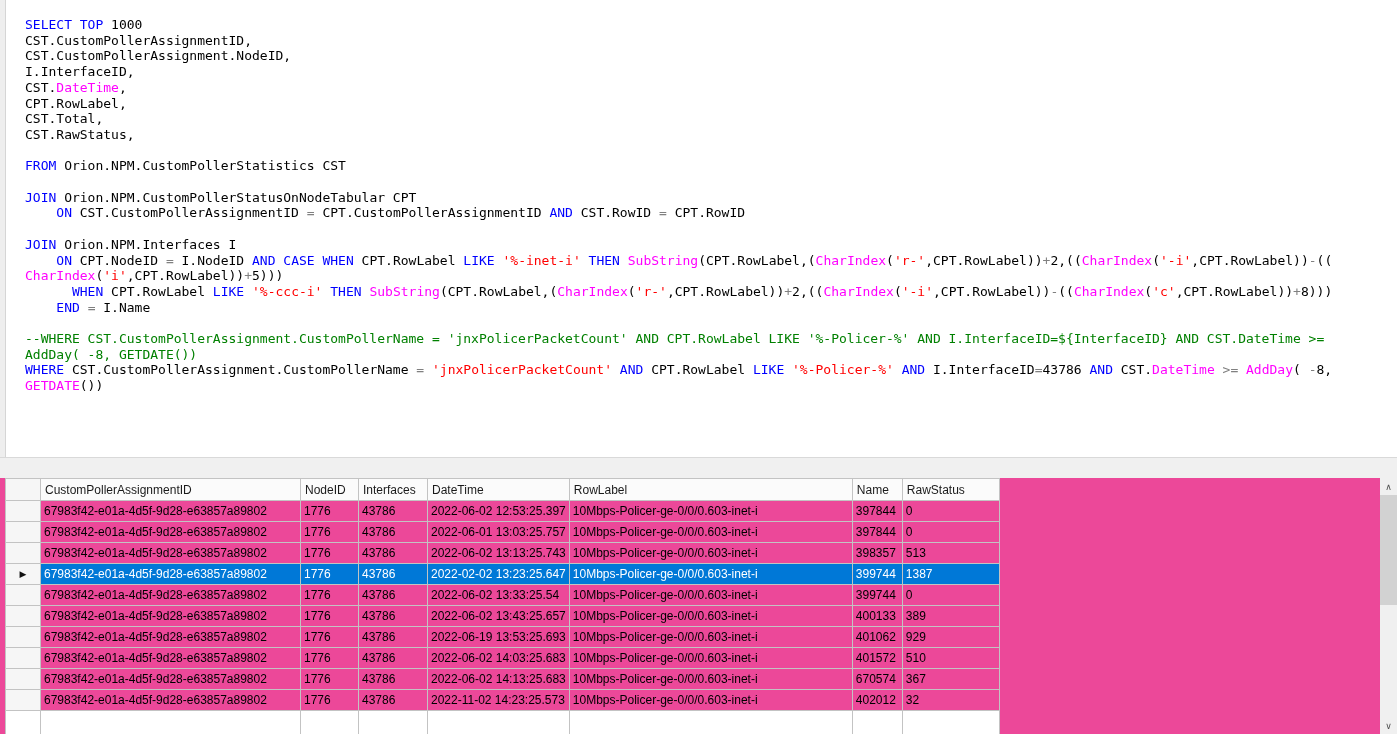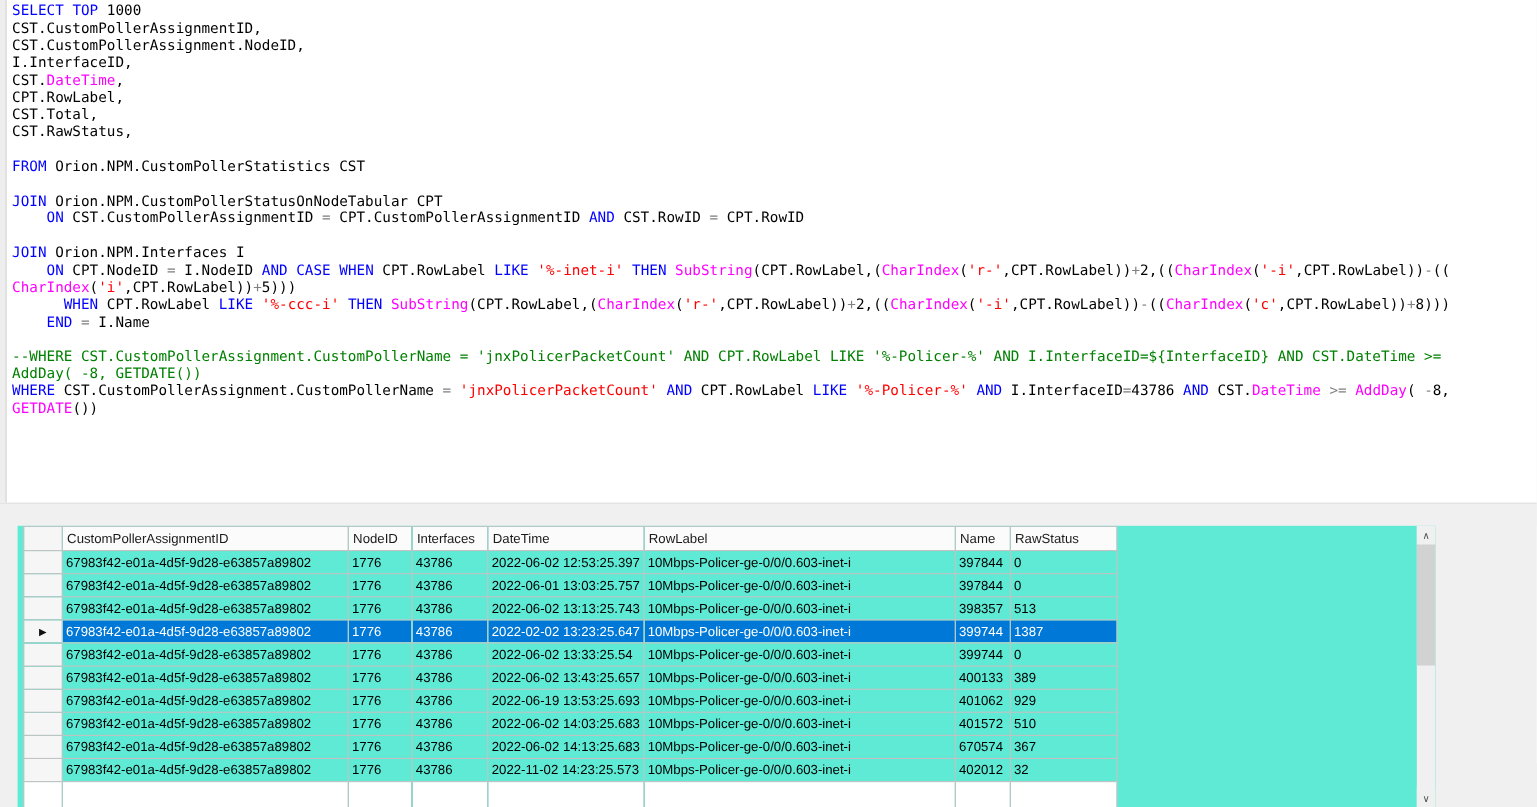--- a/index.html
+++ b/index.html
@@ -19,21 +19,21 @@
     background: #ffffff;
     border-bottom: 1px solid #d9d9d9;
   }
   .editor-gutter {
     position: absolute; left: 0; top: 0;
     width: 6px; height: 100%;
     background: #eeeeee;
     border-right: 1px solid #d5d5d5;
   }
   .code {
-    position: absolute; left: 11px; top: 3px; margin: 0;
+    position: absolute; left: 11px; top: 3px; margin: 14px;
     font-family: "DejaVu Sans Mono", "Liberation Mono", monospace;
     font-size: 13px; line-height: 15.7px;
     white-space: pre;
     color: #000;
   }
   .tk-k { color: #0000ff; }
   .tk-f { color: #ff00ff; }
   .tk-s { color: #ff0000; }
   .tk-c { color: #008000; }
   .tk-o { color: #808080; }
@@ -42,24 +42,23 @@
   
   .splitter {
     position: absolute; left: 0; top: 458px;
     width: 1397px; height: 20px;
     background: #f0f0f0;
   }
 
   
   .results-pane {
     position: absolute; left: 0; top: 478px;
-    width: 1289px; height: 256px;
-    background: #5eead4;
+    width: 1397px; height: 256px;
+    background: #ec4899;
     overflow: hidden;
-    margin-left: 16px;
   }
   table.grid {
     position: absolute; left: 5px; top: 0;
     border-collapse: collapse;
     table-layout: fixed;
     font-size: 12px;
   }
   .grid th {
     height: 22px;
     font-weight: normal;

